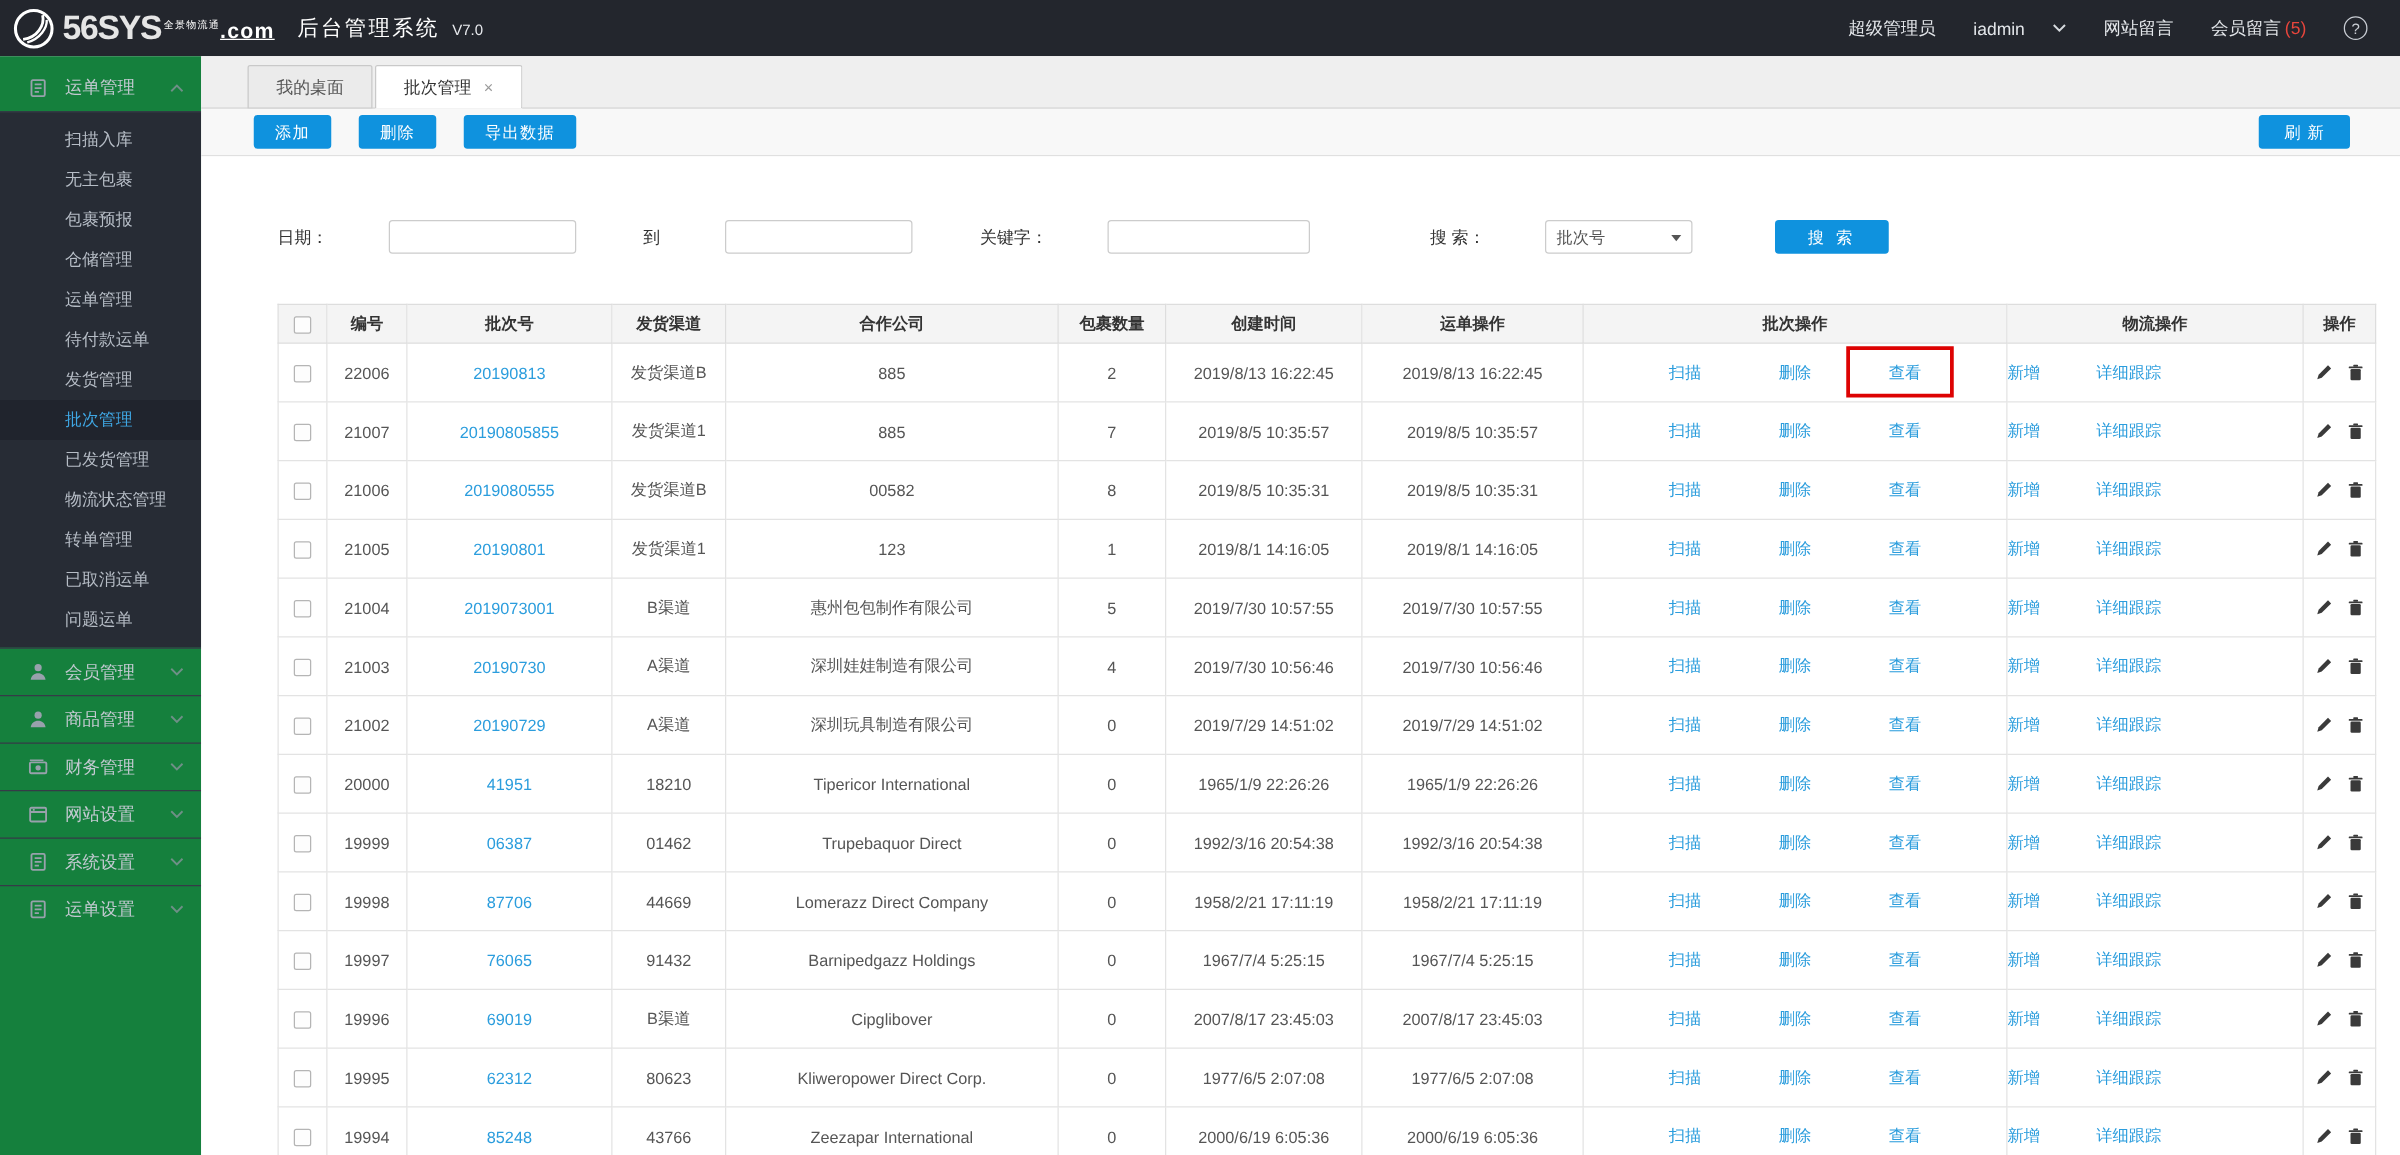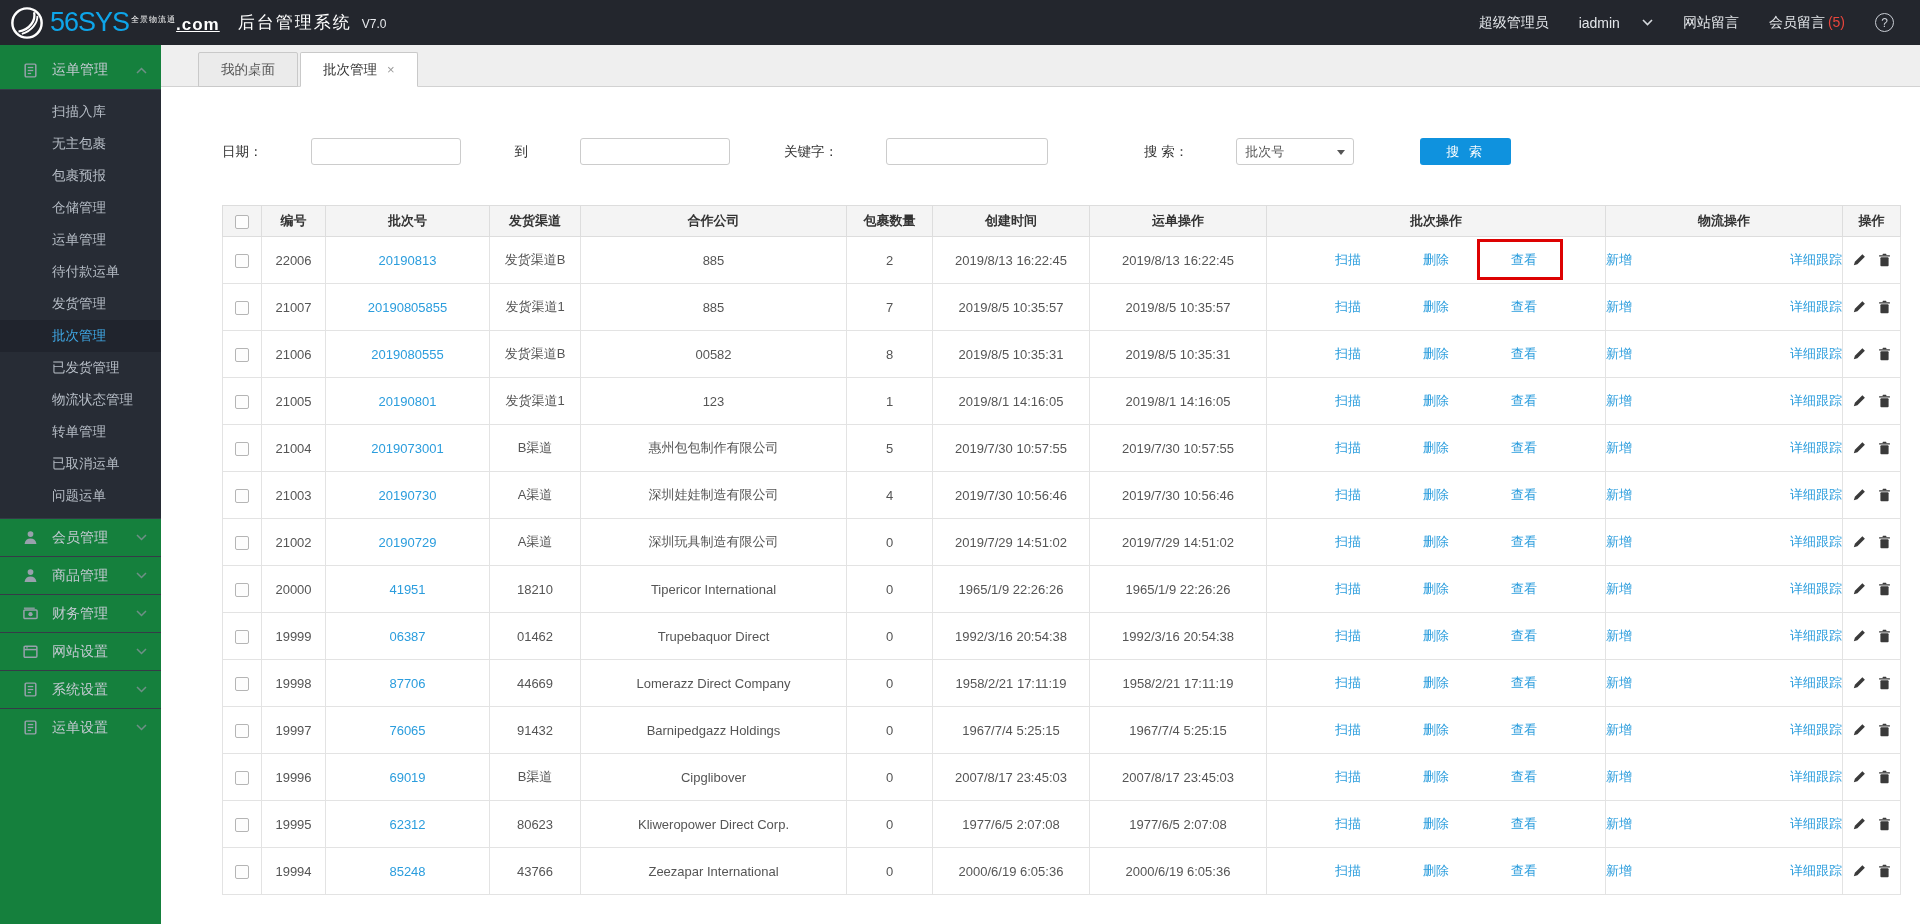--- a/index.html
+++ b/index.html
@@ -2,21 +2,21 @@
 <html><head>
 <meta charset="utf-8">
 <style>
   * { margin:0; padding:0; box-sizing:border-box; }
   html,body { width:1920px; height:924px; overflow:hidden; font-family:"Liberation Sans","DejaVu Sans",sans-serif; background:#efefef; }
 
   
   .hdr { height:45px; background:#23262d; display:flex; align-items:center; justify-content:space-between; padding:0 26px 0 10px; color:#fff; }
   .hdr-left { display:flex; align-items:center; }
   .logo-swoosh { width:34px; height:34px; margin-right:6px; }
-  .logo-main { font-size:27px; font-weight:normal; letter-spacing:-1px; color:#0ea5e9; }
+  .logo-main { font-size:27px; font-weight:bold; letter-spacing:-1px; color:#e5e5e5; }
   .logo-stack { display:flex; flex-direction:row; line-height:1; margin-left:2px; margin-top:3px; }
   .logo-tagline { font-size:8px; color:#fff; letter-spacing:1px; }
   .logo-com { font-size:17px; font-weight:bold; letter-spacing:1px;text-decoration:underline; }
   .app-title { font-size:17px; margin-left:18px; letter-spacing:2px; }
   .app-ver { font-size:12px; margin-left:10px; margin-top:3px; color:#e8eaee; }
   .hdr-right { display:flex; align-items:center; gap:30px; font-size:14px; color:#e3e6ea; }
   .hdr-user { display:flex; align-items:center; gap:22px; cursor:pointer; }
   .red-count { color:#e8453c; margin-left:3px; }
   .help-circle { width:19px; height:19px; border:1.5px solid #c9cdd4; border-radius:50%; display:inline-flex; align-items:center; justify-content:center; font-size:12px; color:#c9cdd4; }
 
@@ -61,21 +61,21 @@
 
   
   .tbl-wrap { margin:40px 0 0 61px; }
   table { border-collapse:collapse; table-layout:fixed; width:1678px; font-size:13px; color:#555; background:#fff; }
   th, td { border:1px solid #e3e3e3; text-align:center; overflow:hidden; white-space:nowrap; }
   thead th { height:31px; background:#f4f4f4; color:#333; font-weight:bold; font-size:13px; border-color:#ddd; }
   tbody td { height:47px; }
   .chk { display:inline-block; width:14px; height:14px; border:1px solid #b5b5b5; border-radius:2px; background:#fdfdfd; vertical-align:middle; cursor:pointer; }
   a.link { color:#2b9ddd; text-decoration:none; cursor:pointer; }
   .cell-ops { display:flex; justify-content:center; align-items:center; gap:62px; }
-  .cell-logops { display:flex; justify-content:space-between; align-items:center; gap:45px; }
+  .cell-logops { display:flex; justify-content:flex-start; align-items:center; gap:45px; }
   .cell-actions { display:flex; justify-content:center; align-items:center; gap:12px; }
   .icon-btn { display:inline-flex; cursor:pointer; }
   .op-wrap { position:relative; display:inline-block; }
   .op-wrap.hl-red::after { content:""; position:absolute; left:-34px; right:-26px; top:-12px; bottom:-11px; border:3px solid #dd0202; pointer-events:none; }
 
   
   col.c0{width:39px} col.c1{width:64px} col.c2{width:164px} col.c3{width:91px} col.c4{width:266px}
   col.c5{width:86px} col.c6{width:157px} col.c7{width:177px} col.c8{width:339px} col.c9{width:237px} col.c10{width:58px}
 </style>
 </head>
@@ -262,20 +262,27 @@
     <div class="tabbar" id="tabbar">
         <div class="tab">
           <span>我的桌面</span>
         </div>
         <div class="tab active">
           <span>批次管理</span>
           <span class="tab-close">×</span>
         </div>
       </div>
 
+    <div class="toolbar">
+      <button class="btn-blue">添加</button>
+      <button class="btn-blue">删除</button>
+      <button class="btn-blue">导出数据</button>
+      <span class="toolbar-spacer"></span>
+      <button class="btn-blue btn-refresh">刷 新</button>
+    </div>
 
     <div class="panel">
       <div class="filters">
         <label>日期：</label>
         <input class="f-input" type="text" value="" style="">
         <span class="f-to">到</span>
         <input class="f-input" type="text" value="" style="">
         <label>关键字：</label>
         <input class="f-input f-keyword" type="text" value="" style="">
         <label>搜 索：</label>

